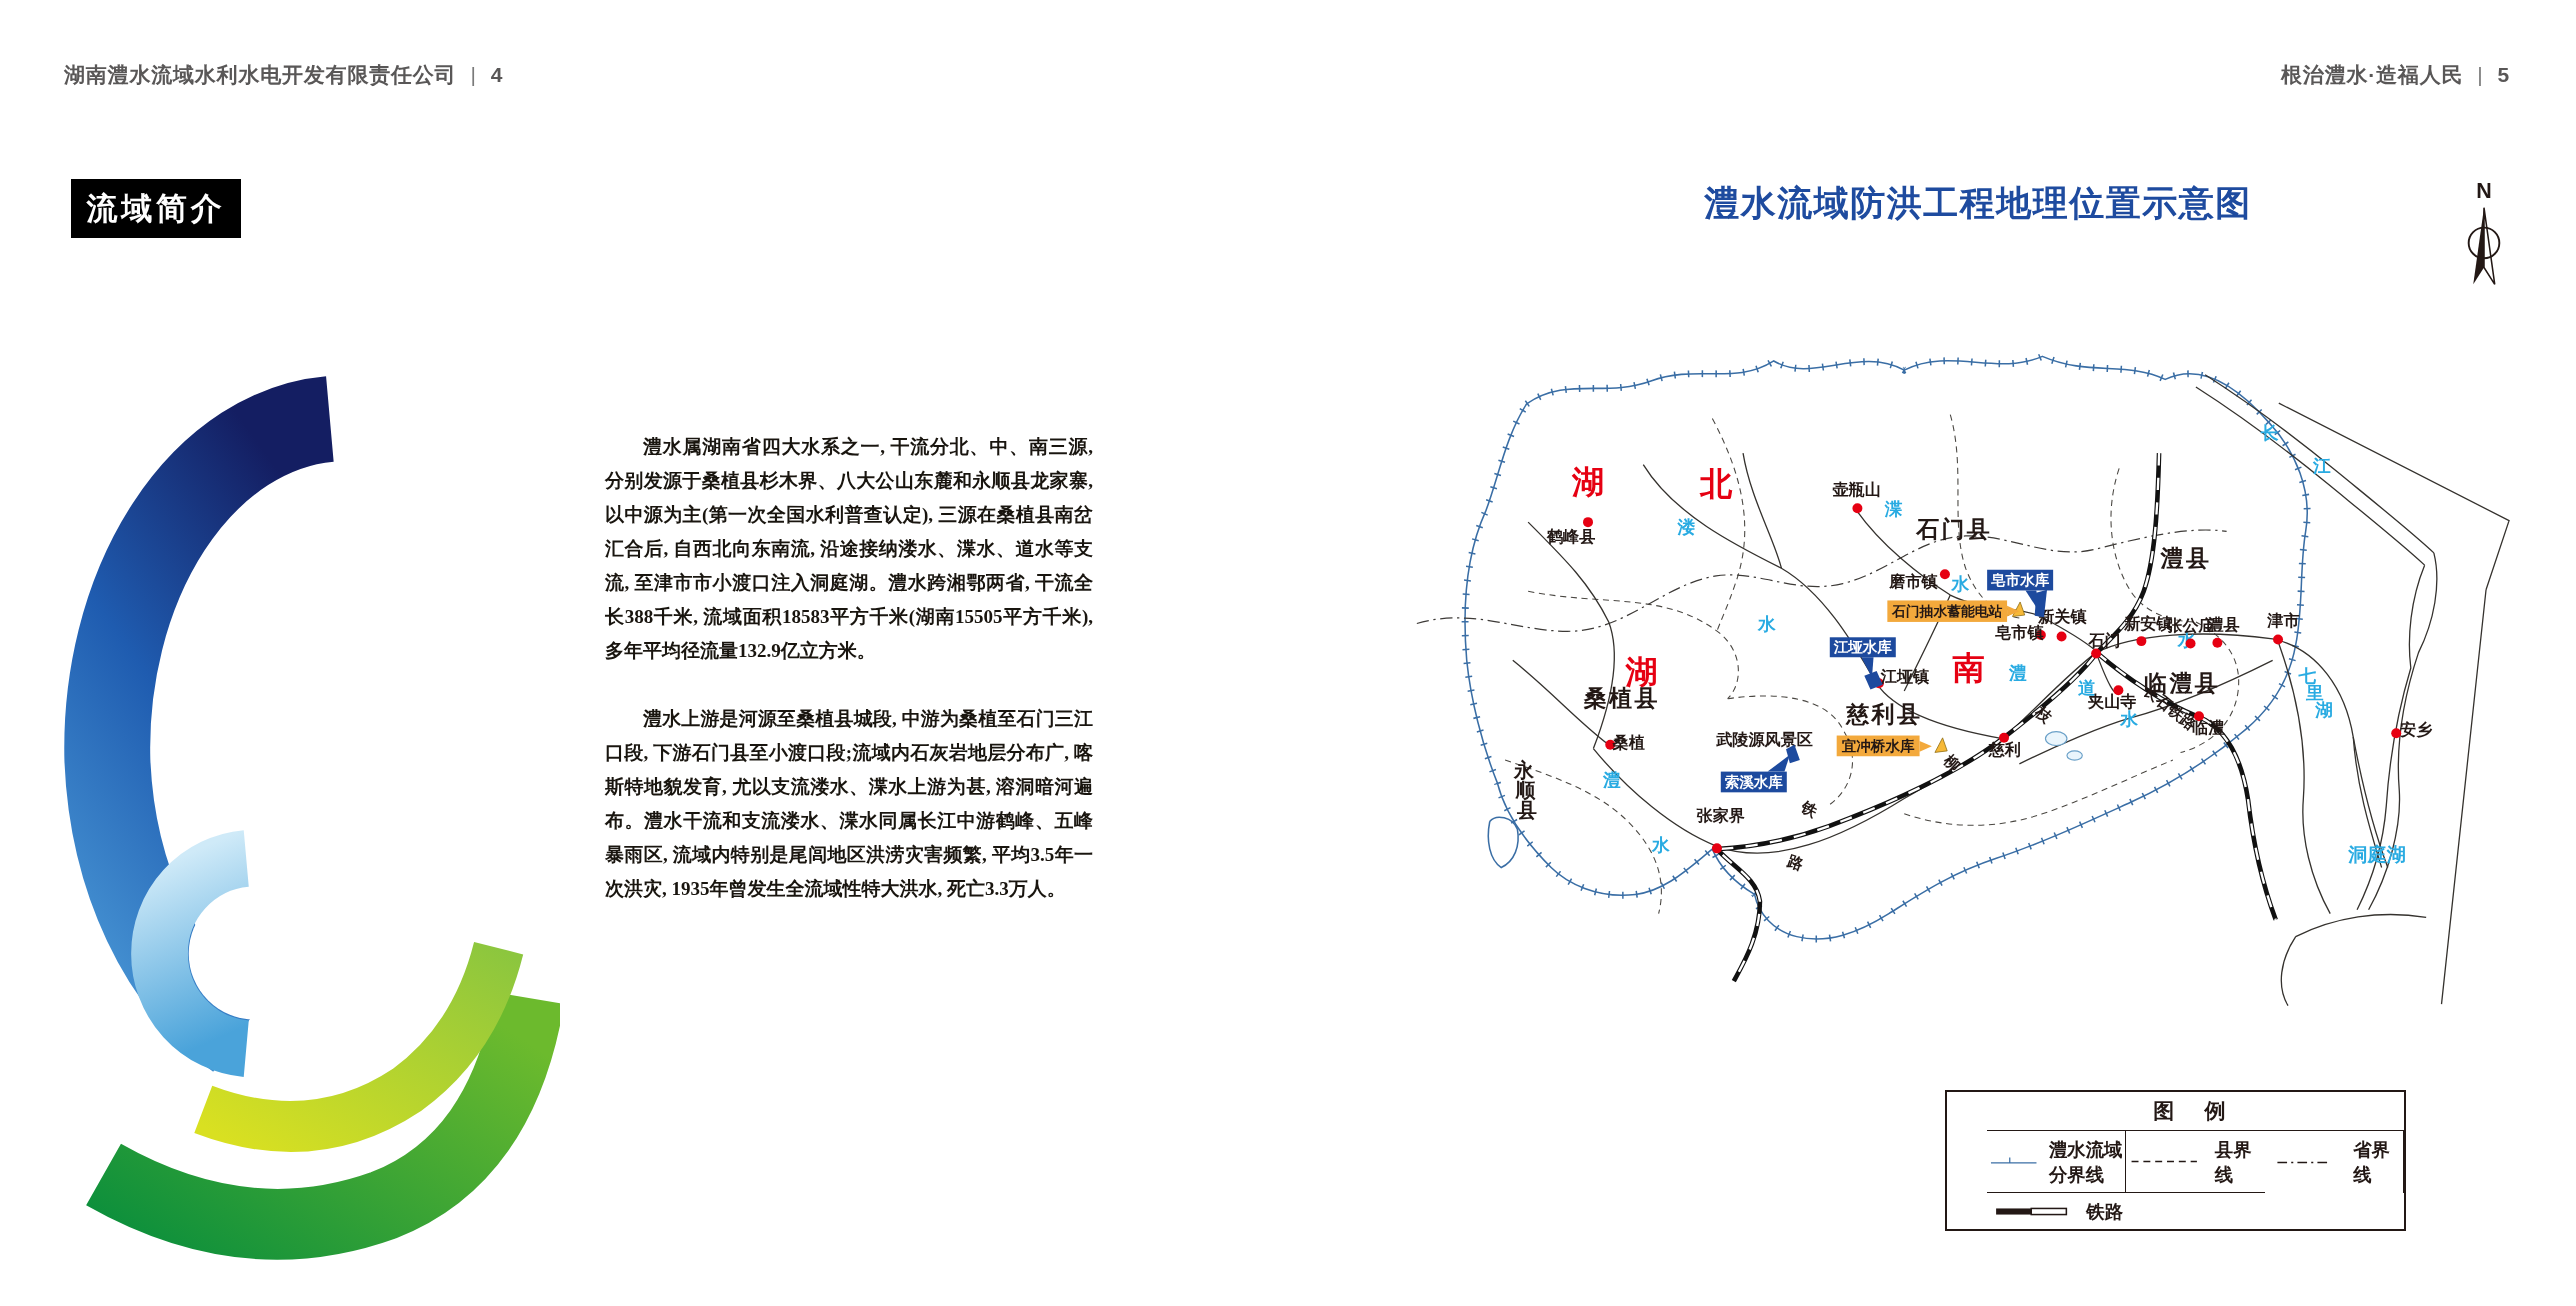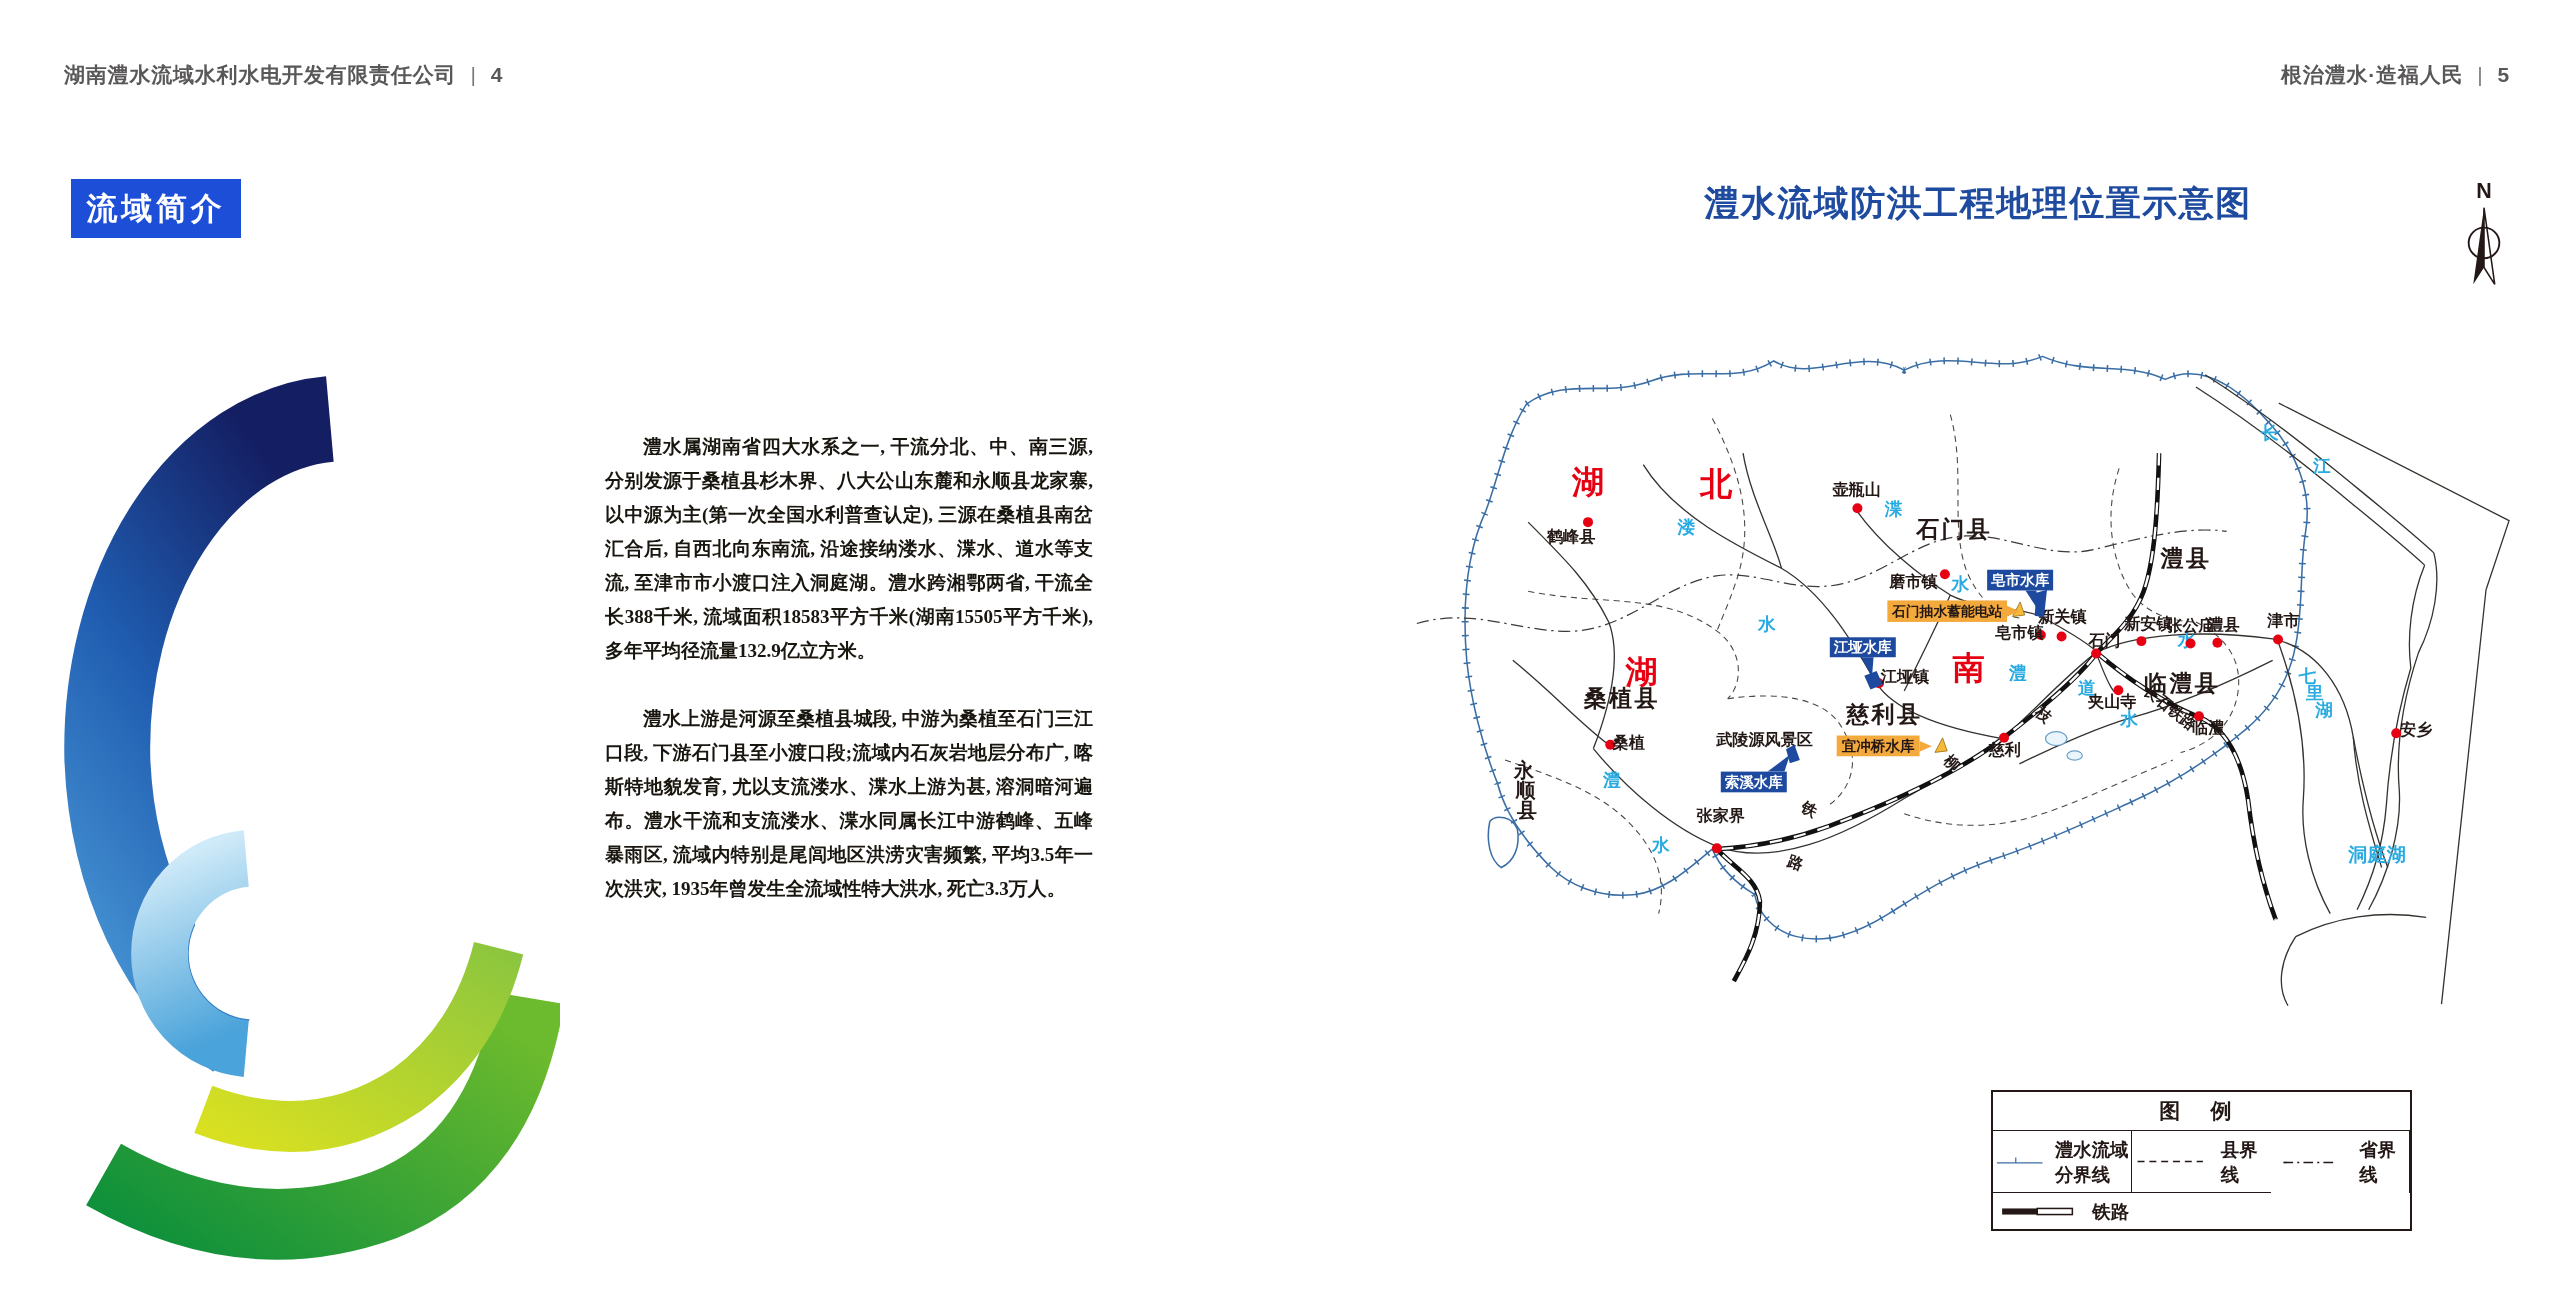--- a/index.html
+++ b/index.html
@@ -4,38 +4,38 @@
 <style>
   html,body{margin:0;padding:0;background:#e8e8e8;}
   .sheet{position:relative;width:2576px;height:1306px;background:#ffffff;overflow:hidden;
          font-family:"Liberation Sans",sans-serif;}
   
   .hdr{position:absolute;top:61px;font-size:21px;font-weight:bold;color:#595757;letter-spacing:0.8px;}
   .hdr-left{left:64px;}
   .hdr-right{right:66px;text-align:right;}
   .hdr .divider{margin:0 14px;font-weight:normal;color:#7a7a7a;}
   
-  .sec-title{position:absolute;left:71px;top:179px;width:170px;height:59px;background:#1d4ed8;
+  .sec-title{position:absolute;left:71px;top:179px;width:170px;height:59px;background:#000000;
              color:#fff;font-size:31px;font-weight:bold;letter-spacing:3.8px;
              display:flex;align-items:center;justify-content:center;}
   
   .body-text{position:absolute;left:605px;top:430px;width:488px;color:#19150f;
              font-family:"Liberation Serif",serif;font-size:19px;line-height:34px;
              font-weight:600;text-align:justify;}
   .body-text p{margin:0 0 34px 0;text-indent:2em;}
   
   .map-title{position:absolute;left:1671px;top:180px;width:614px;text-align:center;
              font-size:35px;font-weight:bold;color:#1e4b9f;letter-spacing:1.5px;}
   
   .logo-wrap{position:absolute;left:23px;top:361px;width:537px;height:906px;}
   .map-wrap{position:absolute;left:1413px;top:330px;width:1159px;height:699px;}
   .compass{position:absolute;left:2461px;top:177px;width:46px;height:115px;}
   
-  .legend{position:absolute;left:1991px;top:1090px;width:417px;height:137px;
-          border:2.3px solid #231815;display:flex;flex-direction:column;background:#fff;}
+  .legend{position:absolute;left:1945px;top:1090px;width:417px;height:137px;
+          border:2.3px solid #231815;display:flex;flex-direction:column;background:#fff;padding-left:40px;}
   .legend-title{height:38px;border-bottom:1.9px solid #231815;display:flex;align-items:center;
                 justify-content:center;font-size:21px;font-weight:bold;color:#231815;letter-spacing:12.3px;}
   .legend-grid{flex:1;display:grid;grid-template-columns:1fr 1fr 1fr;}
   .legend-cell{display:flex;align-items:center;justify-content:center;gap:12.3px;
                font-size:18.4px;font-weight:bold;color:#231815;}
   .legend-cell.c0{border-right:1.9px solid #231815;}
   .legend-cell.r0{border-bottom:1.9px solid #231815;}
   
   .map-wrap text{font-family:"Liberation Sans",sans-serif;text-anchor:middle;}
   text.prov{fill:#e60012;font-size:42px;font-weight:bold;}

